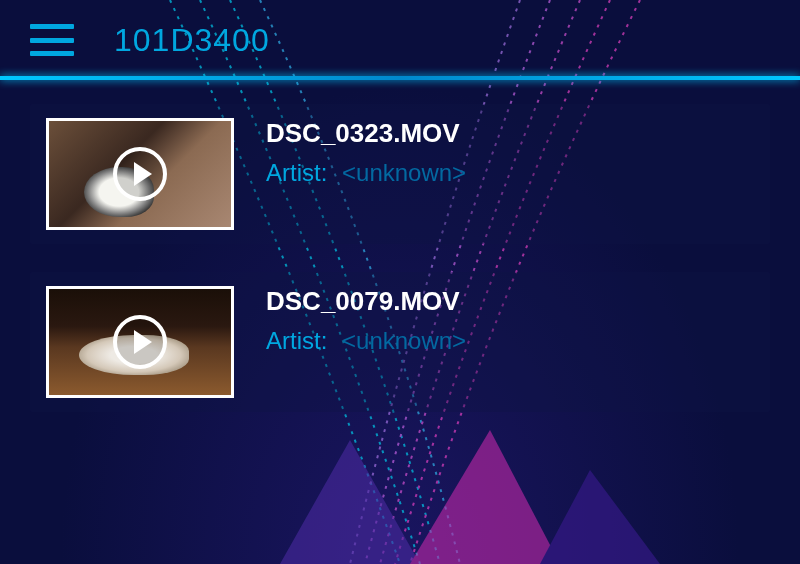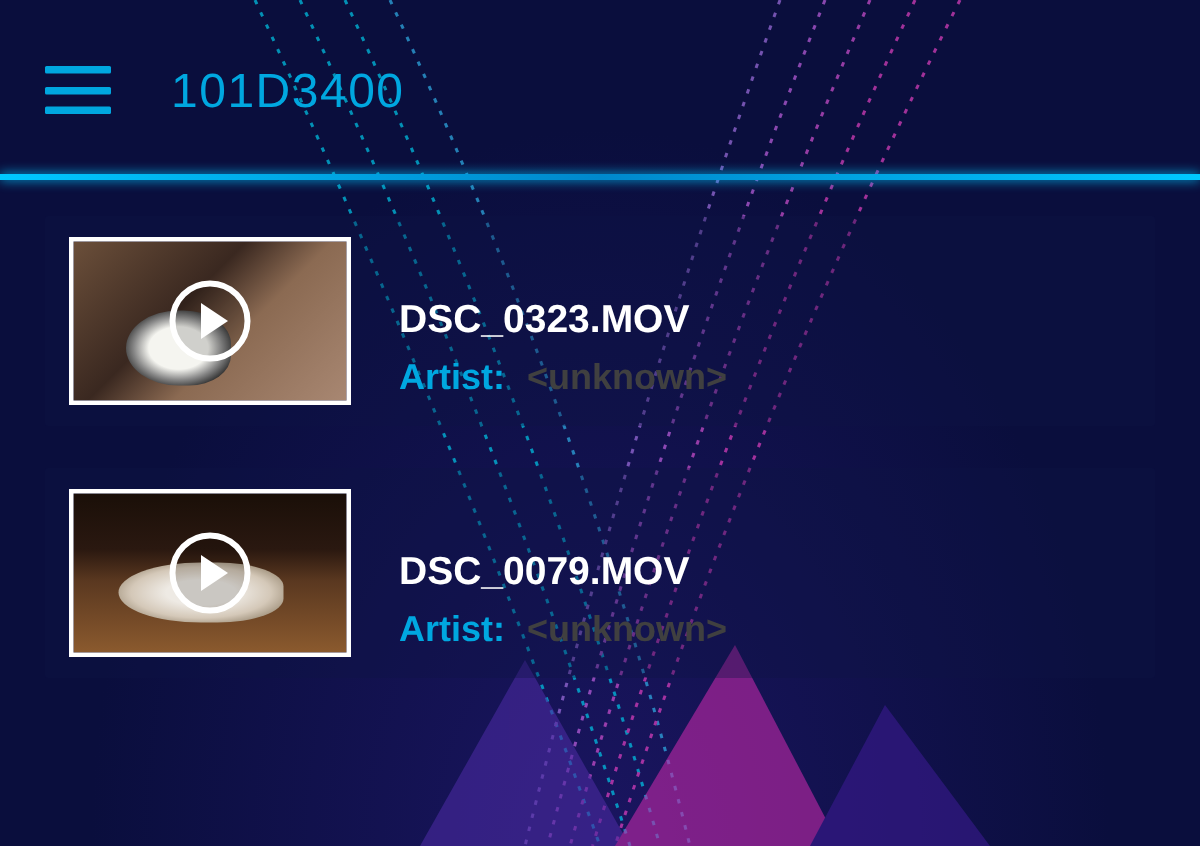--- a/index.html
+++ b/index.html
@@ -17,21 +17,21 @@
     position: absolute;
     inset: 0;
     pointer-events: none;
     overflow: hidden;
   }
   .bg-curves svg { width: 100%; height: 100%; }
 
   .header {
     display: flex;
     align-items: center;
-    height: 120px;
+    height: 80px;
     padding: 0 30px;
     position: relative;
     z-index: 2;
   }
   .menu-icon {
     width: 44px;
     height: 32px;
     display: flex;
     flex-direction: column;
     justify-content: space-between;
@@ -56,21 +56,21 @@
     background: linear-gradient(90deg, #00c8ff 0%, #0088cc 50%, #00c8ff 100%);
     box-shadow: 0 0 8px #00c8ff;
   }
   .list {
     position: relative;
     z-index: 2;
     padding: 24px 30px 0 30px;
   }
   .item {
     display: flex;
-    align-items: flex-end;
+    align-items: flex-start;
     background: rgba(15, 20, 70, 0.35);
     margin-bottom: 28px;
     padding: 14px 16px;
     border-radius: 2px;
     cursor: pointer;
   }
   .thumb {
     width: 188px;
     height: 112px;
     border: 3px solid #ffffff;
@@ -130,26 +130,25 @@
     font-size: 26px;
     font-weight: bold;
     margin-bottom: 6px;
   }
   .meta-row {
     font-size: 24px;
     line-height: 1.5;
   }
   .meta-label {
     color: #00a7e0;
-    font-weight: bold;
+    font-weight: normal;
   }
   .meta-value {
-    color: #404040;
+    color: #0369a1;
     margin-left: 8px;
-    font-weight: bold;
   }
 </style>
 </head>
 <body>
 
 <div class="bg-curves">
   <svg viewBox="0 0 800 564">
     <g fill="none" stroke-dasharray="3 6" stroke-width="2" opacity="0.7">
       <path d="M 170 0 Q 300 280 400 564" stroke="#00c8e8"></path>
       <path d="M 200 0 Q 330 280 420 564" stroke="#00c8e8"></path>

